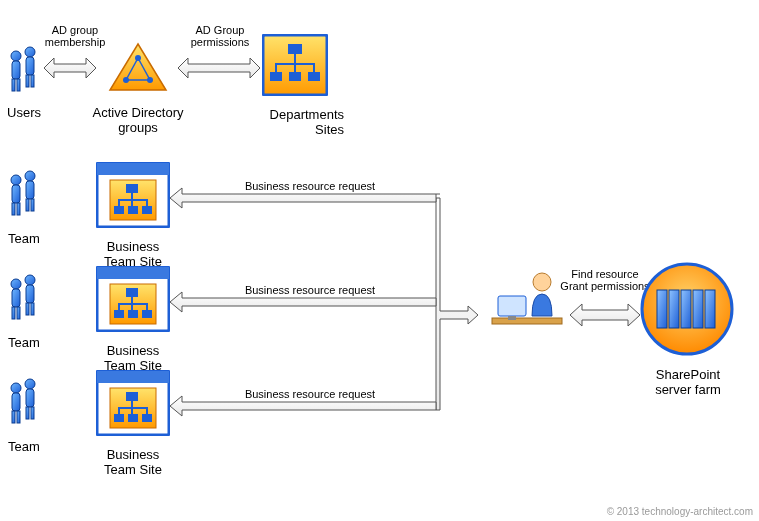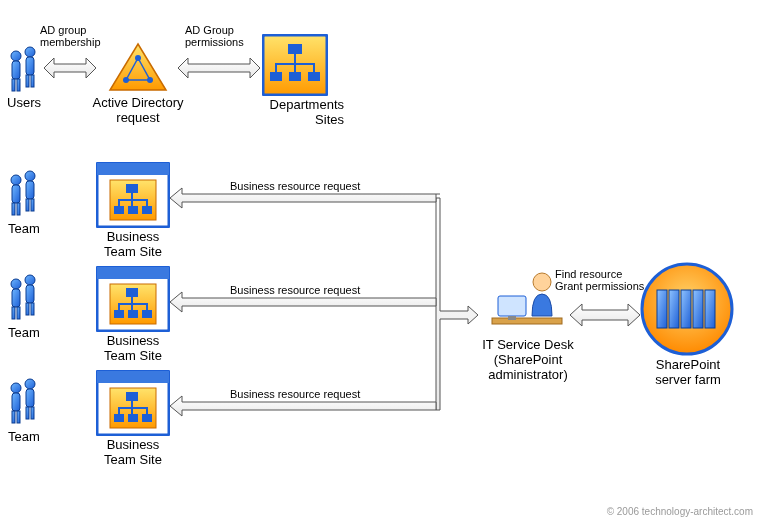--- a/index.html
+++ b/index.html
@@ -1,18 +1,18 @@
 <!DOCTYPE html>
 <html><head>
 <meta charset="utf-8">
 <style>
   html, body { margin:0; padding:0; background:#fff; font-family:"Segoe UI", Arial, sans-serif; }
   .canvas { position:relative; width:759px; height:521px; }
-  .lbl { position:absolute; font-size:13px; color:#000; text-align:center; line-height:1.15; }
-  .edge-lbl { position:absolute; font-size:11px; color:#000; text-align:left; line-height:1.1; }
+  .lbl { position:absolute; font-size:13px; color:#000; text-align:center; line-height:1.15;margin-top:10px; }
+  .edge-lbl { position:absolute; font-size:11px; color:#000; text-align:center; line-height:1.1; }
   .footer { position:absolute; right:6px; bottom:4px; font-size:10px; color:#9a9a9a; }
   svg.icon { position:absolute; }
 </style>
 </head>
 <body>
 
 <div class="canvas">
 
   <svg class="icon" style="left:0;top:0" width="759" height="521">
     <defs>
@@ -88,21 +88,21 @@
     </defs>
     <path d="M30 2 L58 48 L2 48 Z" fill="url(#gTri)" stroke="#c96b00" stroke-width="1.5"></path>
     <circle cx="30" cy="16" r="3" fill="#1d5fd6"></circle>
     <circle cx="18" cy="38" r="3" fill="#1d5fd6"></circle>
     <circle cx="42" cy="38" r="3" fill="#1d5fd6"></circle>
     <line x1="30" y1="16" x2="18" y2="38" stroke="#1d5fd6" stroke-width="1.5"></line>
     <line x1="30" y1="16" x2="42" y2="38" stroke="#1d5fd6" stroke-width="1.5"></line>
     <line x1="18" y1="38" x2="42" y2="38" stroke="#1d5fd6" stroke-width="1.5"></line>
   </svg>
   <div class="lbl" style="left: 88px; top: 96px; width: 100px; white-space: pre-line;">Active Directory
-request</div>
+groups</div>
 
   <svg class="icon" style="left:262px;top:34px" width="66" height="62">
     <defs>
       <linearGradient id="gFrame" x1="0" y1="0" x2="0" y2="1">
         <stop offset="0" stop-color="#ffe36b"></stop>
           <stop offset="1" stop-color="#ff9a00"></stop>
       </linearGradient>
     </defs>
     <rect x="1" y="1" width="64" height="60" rx="2" fill="url(#gFrame)" stroke="#1d5fd6" stroke-width="3"></rect>
     <rect x="26" y="10" width="14" height="10" fill="#1d5fd6"></rect>
@@ -150,23 +150,20 @@
   <svg class="icon" style="left:488px;top:266px" width="78" height="70">
 
     <rect x="4" y="52" width="70" height="6" fill="#d9a24a" stroke="#a06a1f"></rect>
 
     <rect x="10" y="30" width="28" height="20" rx="2" fill="#cfe4ff" stroke="#1d5fd6"></rect>
     <rect x="20" y="50" width="8" height="4" fill="#888"></rect>
 
     <circle cx="54" cy="16" r="9" fill="#ffd39b" stroke="#b87b2e"></circle>
     <path d="M44 50 Q44 28 54 28 Q64 28 64 50 Z" fill="#3a79e0" stroke="#1d4da8"></path>
   </svg>
-  <div class="lbl" style="left: 466px; top: 338px; width: 124px; white-space: pre-line;">IT Service Desk
-(SharePoint
-administrator)</div>
 
   <svg class="icon" style="left:640px;top:262px" width="94" height="94">
     <defs>
       <radialGradient id="gCirc" cx="0.5" cy="0.4" r="0.6">
         <stop offset="0" stop-color="#ffd36b"></stop>
           <stop offset="1" stop-color="#ff8a00"></stop>
       </radialGradient>
       <linearGradient id="gSrv" x1="0" y1="0" x2="1" y2="1">
         <stop offset="0" stop-color="#8fc3ff"></stop>
           <stop offset="1" stop-color="#1d5fd6"></stop>
@@ -206,14 +203,14 @@
         <rect x="14" y="18" width="46" height="40" fill="url(#gFrame)" stroke="#c96b00"></rect>
         <rect x="30" y="22" width="12" height="9" fill="#1d5fd6"></rect>
         <rect x="18" y="44" width="10" height="8" fill="#1d5fd6"></rect>
         <rect x="32" y="44" width="10" height="8" fill="#1d5fd6"></rect>
         <rect x="46" y="44" width="10" height="8" fill="#1d5fd6"></rect>
         <path d="M36 31 L36 38 M23 44 L23 38 L51 38 L51 44 M36 38 L36 44" stroke="#1d5fd6" stroke-width="2" fill="none"></path>
       </g>
     </defs>
   </svg>
 
-  <div class="footer">© 2006 technology-architect.com</div>
+  <div class="footer">© 2013 technology-architect.com</div>
 </div>
 
 </body></html>

